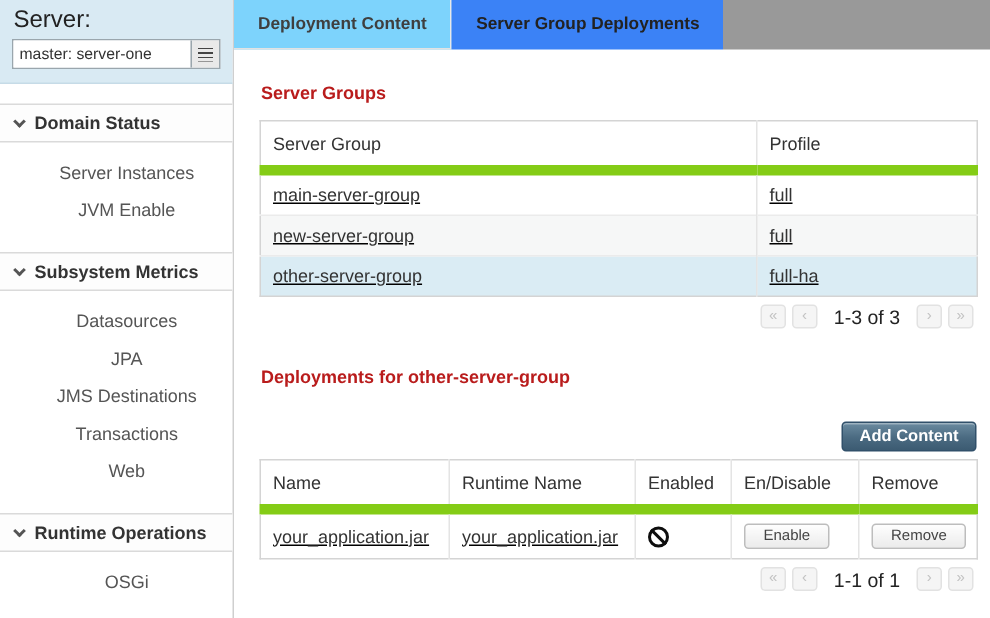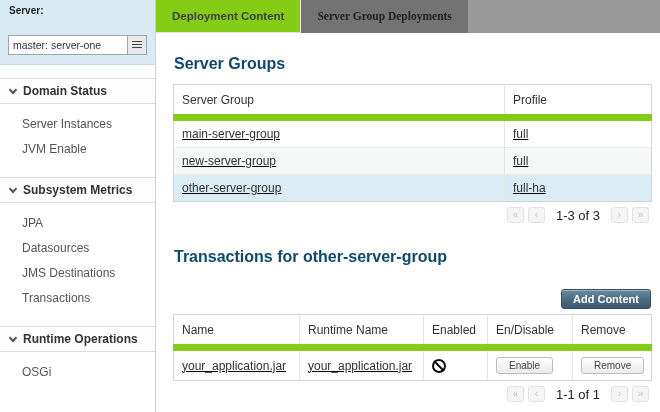--- a/index.html
+++ b/index.html
@@ -4,50 +4,50 @@
 <style>
   * { margin:0; padding:0; box-sizing:border-box; }
   html,body { width:660px; height:412px; background:#fff; overflow:hidden;
     font-family:"Liberation Sans", sans-serif; }
   .app { position:relative; width:660px; height:412px; display:flex; }
 
   
   .sidebar { width:156px; min-width:156px; height:100%; background:#fff;
     border-right:1px solid #cfcfcf; position:relative; z-index:2; }
   .server-panel { background:#d9eaf3; border-bottom:1px solid #c6dbe7; padding:4px 8px 9px 8px; }
-  .server-panel .lbl { font-size:10px; font-weight:bold; color:#222; padding:1px 0 19px 1px; }
+  .server-panel .lbl { font-size:16px; font-weight:normal; color:#222; padding:1px 0 3px 1px; }
   .combo { display:flex; background:#fff; border:1px solid #9aa6ad; height:20px; }
   .combo input { flex:1; border:0; outline:none; font-family:"Liberation Sans",sans-serif;
     font-size:10.5px; color:#333; padding:0 4px; min-width:0; background:#fff; }
   .combo .combo-btn { width:19px; background:#e9e9e9; border-left:1px solid #9aa6ad;
     display:flex; align-items:center; justify-content:center; cursor:pointer; }
   .list-icon { width:10px; height:9px;
     background:repeating-linear-gradient(to bottom,#444 0 1px,transparent 1px 3px); }
 
-  .nav-section { margin-top:13px; }
+  .nav-section { margin-top:13px;text-align:center; }
   .nav-header { display:flex; align-items:center; gap:7px; padding:5px 8px 5px 10px;
     border-top:1px solid #dadada; border-bottom:1px solid #dadada;
     font-size:12px; font-weight:600; color:#333; cursor:pointer; background:#fdfdfd; }
   .chev { width:6px; height:6px; border-right:2px solid #555; border-bottom:2px solid #555;
     transform:rotate(45deg); margin-top:-3px; }
   .nav-items { padding:8px 0 2px 0; }
   .nav-item { padding:4px 8px 4px 22px; font-size:12px; color:#555; cursor:pointer;
     height:25px; line-height:17px; }
 
   
   .main { flex:1; display:flex; flex-direction:column; position:relative; z-index:1; }
   .tabbar { display:flex; height:33px; }
   .tab { font-size:11.5px; font-weight:bold; color:#3f3f3f; padding:0 16px; line-height:32px;
     cursor:pointer; white-space:nowrap; }
-  .tab.inactive { background:#84cc16; border-bottom:1px solid #e2e2e2; border-right:1px solid #e8e8e8; }
-  .tab.active { background:#737373; color:#222;font-family:Liberation Serif, serif; }
+  .tab.inactive { background:#7dd3fc; border-bottom:1px solid #e2e2e2; border-right:1px solid #e8e8e8; }
+  .tab.active { background:#3b82f6; color:#222; }
   .tab-filler { flex:1; background:#999; }
 
   .content { padding:12px 10px 0 17px; }
-  .sec-title { font-size:16px; font-weight:bold; color:#0c4a6e; margin:10px 0 11px 1px; }
+  .sec-title { font-size:12px; font-weight:bold; color:#b91c1c; margin:10px 0 11px 1px; }
 
   table { border-collapse:collapse; width:478px; table-layout:fixed; background:#fff; }
   .tbl { border:1px solid #d4d4d4; }
   th { text-align:left; font-weight:normal; font-size:12px; color:#333;
     padding:8px 8px 7px 8px; border-bottom:7px solid #84cc16; background:#fff; }
   td { font-size:12px; color:#333; padding:6px 8px; height:26px; }
   .tbl tbody tr { border-top:1px solid #ebebeb; cursor:pointer;text-decoration:underline; }
   .tbl .vdiv { border-right:1px solid #e4e4e4; }
   tr.alt { background:#f6f7f7; }
   tr.sel-row { background:#daecf4; }
@@ -98,24 +98,25 @@
         <div class="nav-item">JVM Enable</div>
       </div>
     </div>
 
     <div class="nav-section">
       <div class="nav-header">
         <span class="chev"></span>
         <span>Subsystem Metrics</span>
       </div>
       <div class="nav-items">
+        <div class="nav-item">Datasources</div>
         <div class="nav-item">JPA</div>
-        <div class="nav-item">Datasources</div>
         <div class="nav-item">JMS Destinations</div>
         <div class="nav-item">Transactions</div>
+        <div class="nav-item">Web</div>
       </div>
     </div>
 
     <div class="nav-section">
       <div class="nav-header">
         <span class="chev"></span>
         <span>Runtime Operations</span>
       </div>
       <div class="nav-items">
         <div class="nav-item">OSGi</div>
@@ -162,21 +163,21 @@
       </table>
 
       <div class="pager">
         <div class="pg-btn">«</div>
         <div class="pg-btn">‹</div>
         <div class="pg-text">1-3 of 3</div>
         <div class="pg-btn">›</div>
         <div class="pg-btn">»</div>
       </div>
 
-      <div class="sec-title" style="margin-top:25px;">Transactions for other-server-group</div>
+      <div class="sec-title" style="margin-top:25px;">Deployments for other-server-group</div>
 
       <div class="dep-head">
         <button class="btn-primary">Add Content</button>
       </div>
 
       <table class="tbl">
         <colgroup>
           <col style="width:126px">
             <col style="width:124px">
             <col style="width:64px">

